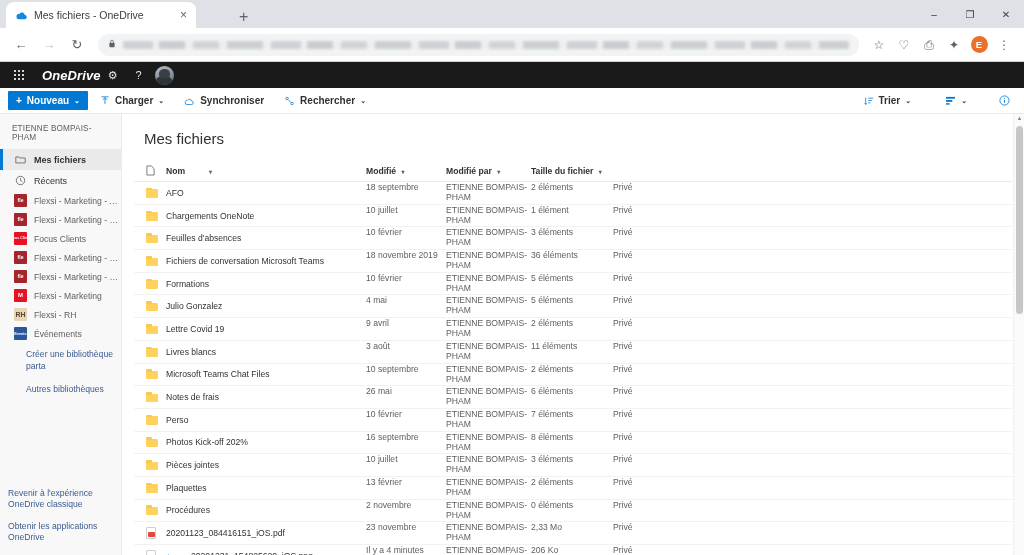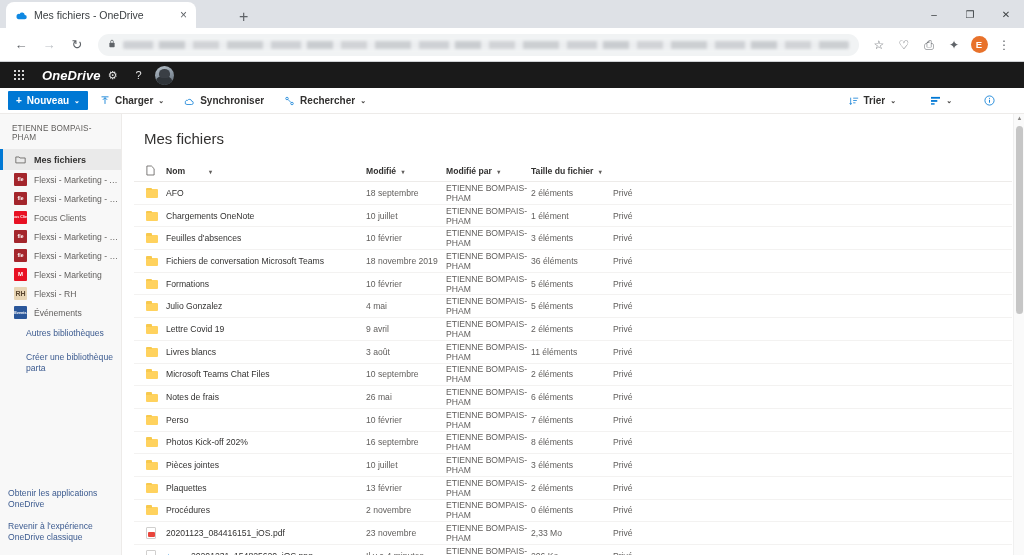--- a/index.html
+++ b/index.html
@@ -116,21 +116,21 @@
     background: #0078d4; color: #fff; height: 19px; border-radius: 1px;
     display: flex; align-items: center; padding: 0 8px; gap: 5px; font-size: 10px;
     font-weight: bold;
   }
   .cmd-item {
     display: flex; align-items: center; gap: 5px; padding: 0 8px; height: 22px;
     font-size: 10px; color: #323130; font-weight: bold;
   }
   .cmd-ico { color: #0078d4; font-size: 10px; display: flex; align-items: center; }
   .chev { font-size: 7px; color: #484644; }
-  .cmd-right { margin-left: auto; display: flex; align-items: center; padding-right: 23px; gap: 18px; }
+  .cmd-right { margin-left: auto; display: flex; align-items: center; padding-right: 8px; gap: 18px; }
 
   
   .body { flex: 1; display: flex; min-height: 0; background: #f8f8f8; }
 
   .sidebar {
     width: 122px; background: #f8f8f8; border-right: 1px solid #edebe9;
     display: flex; flex-direction: column; padding-top: 6px; flex: 0 0 122px;
     position: relative;
   }
   .side-user {
@@ -175,21 +175,21 @@
   }
   .content-inner { padding: 0 12px 0 12px; }
   .page-title { font-size: 15px; color: #323130; padding: 16px 0 14px 10px; }
 
   .table { width: 100%; }
   .thead {
     display: flex; align-items: center; height: 21px; border-bottom: 1px solid #edebe9;
     font-size: 8.6px; color: #323130; font-weight: bold;
   }
   .row {
-    display: flex; align-items: center; height: 22.7px; border-bottom: 1px solid #f3f2f1;
+    display: flex; height: 22.7px; border-bottom: 1px solid #f3f2f1;
     font-size: 8.6px; color: #605e5c;
   }
   .c-icon { width: 32px; display: flex; align-items: center; justify-content: flex-start;
             padding-left: 12px; color: #605e5c; }
   .c-name { width: 200px; color: #323130; display: flex; align-items: center; gap: 21px; }
   .c-mod { width: 80px; }
   .c-modby { width: 85px; }
   .c-size { width: 82px; }
   .c-share { flex: 1; }
   .hsort { font-size: 6px; color: #605e5c; margin-left: 3px; }
@@ -374,20 +374,29 @@
       <div class="side-user">ETIENNE BOMPAIS-PHAM</div>
 
       <div class="nav-item selected">
         <span class="nav-ico">
           <svg width="11" height="9" viewBox="0 0 12 10">
               <path d="M.8 2.2h3.6l1 1.1h5.8v5.5H.8z" stroke="#605e5c" stroke-width=".9" fill="none"></path>
             </svg>
         </span>
         <span>Mes fichiers</span>
       </div>
+      <div class="nav-item">
+        <span class="nav-ico">
+          <svg width="11" height="11" viewBox="0 0 12 12">
+              <circle cx="6" cy="6" r="4.6" stroke="#605e5c" stroke-width=".9" fill="none"></circle>
+              <path d="M6 3.4V6l2 1.1" stroke="#605e5c" stroke-width=".9" fill="none"></path>
+            </svg>
+        </span>
+        <span>Récents</span>
+      </div>
 
 
       <div class="lib-item">
         <span class="lib-ico" style="background:#a4262c">fle</span>
         <span class="lib-label">Flexsi - Marketing - Admi...</span>
       </div>
       <div class="lib-item">
         <span class="lib-ico" style="background:#a4262c">fle</span>
         <span class="lib-label">Flexsi - Marketing - Blog_</span>
       </div>
@@ -409,26 +418,26 @@
       </div>
       <div class="lib-item">
         <span class="lib-ico" style="background:#e8d5b5;color:#5a4630;font-size:7px">RH</span>
         <span class="lib-label">Flexsi - RH</span>
       </div>
       <div class="lib-item">
         <span class="lib-ico" style="background:#2b579a;font-size:3.8px">Events</span>
         <span class="lib-label">Événements</span>
       </div>
 
+      <div class="side-link">Créer une bibliothèque parta</div>
       <div class="side-link">Autres bibliothèques</div>
-      <div class="side-link">Créer une bibliothèque parta</div>
 
       <div class="side-bottom">
+        <div class="blink">Revenir à l'expérience OneDrive classique</div>
         <div class="blink">Obtenir les applications OneDrive</div>
-        <div class="blink">Revenir à l'expérience OneDrive classique</div>
       </div>
     </div>
 
     <div class="content">
       <div class="content-inner">
         <div class="page-title">Mes fichiers</div>
 
         <div class="table">
           <div class="thead">
             <div class="c-icon">

